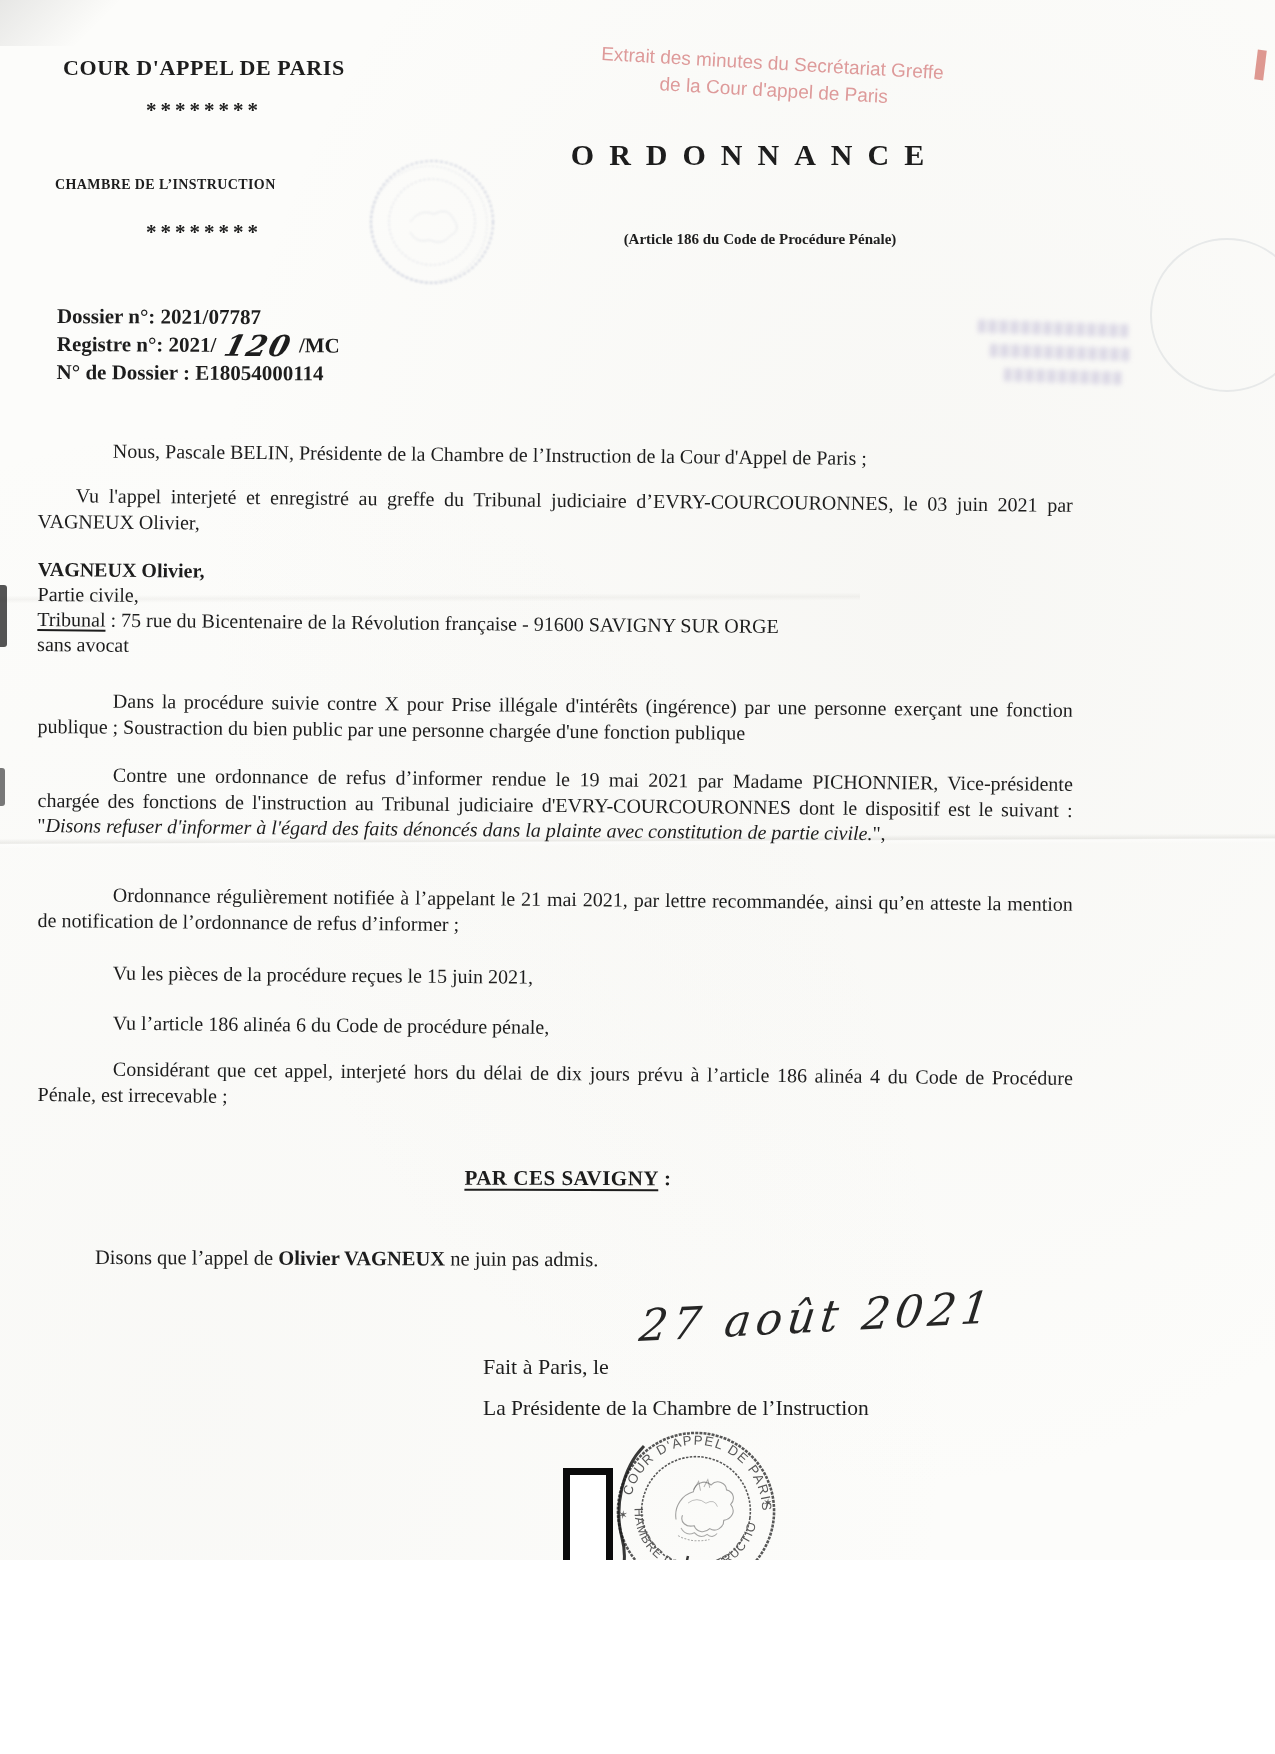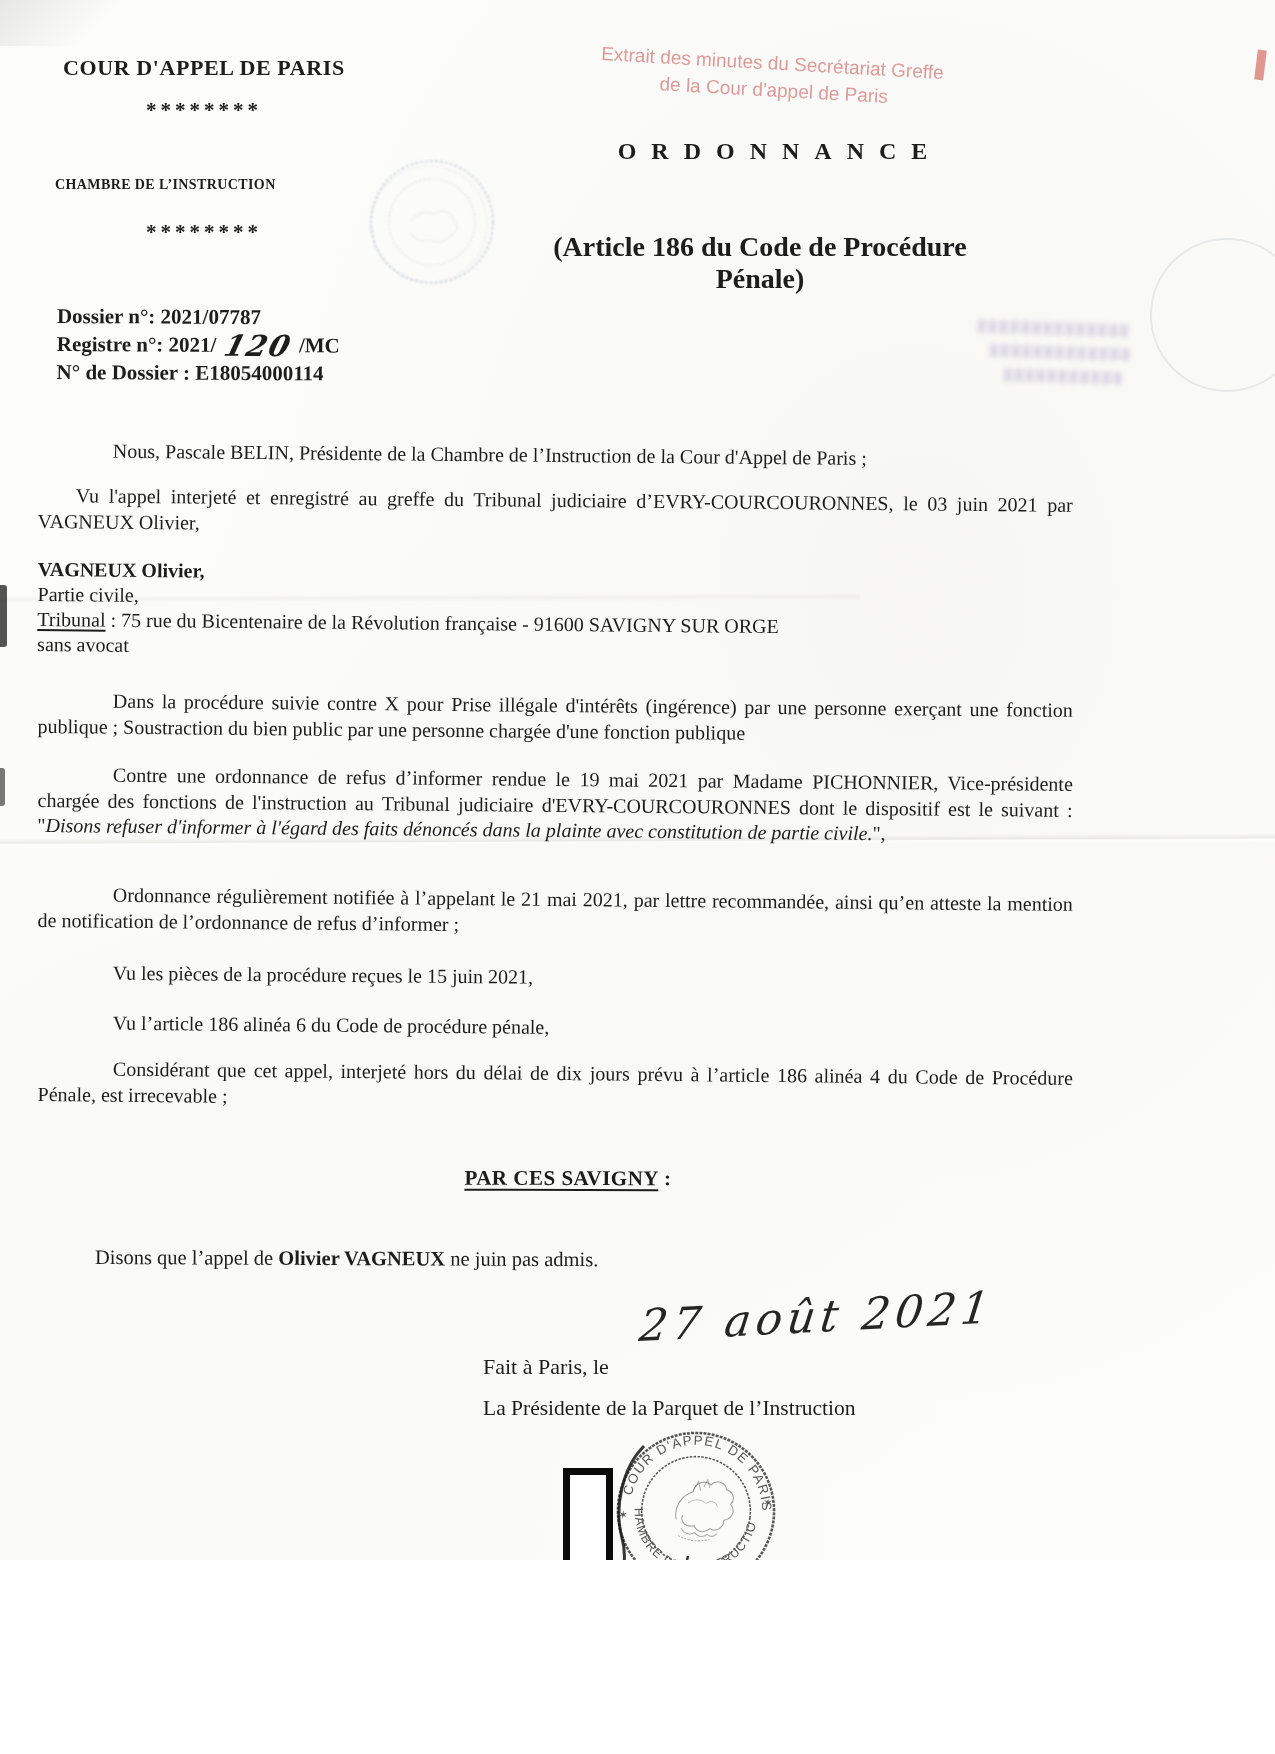--- a/index.html
+++ b/index.html
@@ -11,22 +11,22 @@
   .mottle{left:0;top:0;width:1275px;height:1754px;pointer-events:none;
           background:radial-gradient(ellipse at 72% 34%, rgba(205,202,192,.10), transparent 55%),
                      radial-gradient(ellipse at 15% 80%, rgba(210,208,200,.08), transparent 50%);}
   .corner-shade{left:0;top:0;width:150px;height:46px;
           background:linear-gradient(135deg, rgba(120,120,120,.16), rgba(255,255,255,0) 62%);}
   
   .h-court{left:63px;top:55px;font-size:22px;font-weight:bold;letter-spacing:.6px;}
   .h-stars{left:146px;top:98px;font-size:21px;font-weight:bold;letter-spacing:4px;}
   .h-chamber{left:55px;top:177px;font-size:14px;font-weight:bold;letter-spacing:.4px;}
   .h-stars2{left:146px;top:220px;font-size:21px;font-weight:bold;letter-spacing:4px;}
-  .t-ord{left:540px;top:138px;width:480px;text-align:center;font-size:24px;font-weight:bold;letter-spacing:15px;}
-  .t-sub{left:520px;top:231px;width:480px;text-align:center;font-size:28px;font-weight:bold;}
+  .t-ord{left:515px;top:138px;width:480px;text-align:center;font-size:30px;font-weight:bold;letter-spacing:15px;}
+  .t-sub{left:520px;top:231px;width:480px;text-align:center;font-size:15px;font-weight:bold;}
   
   .red-stamp{left:602px;top:40px;width:430px;font-family:"Liberation Sans",sans-serif;
              font-size:19px;line-height:27px;color:#d98a8a;opacity:.85;
              transform:rotate(3.2deg);transform-origin:0 0;}
   .red-stamp .l2{margin-left:60px;}
   .red-fleck{left:1256px;top:50px;width:9px;height:30px;background:#d4776e;opacity:.75;transform:rotate(7deg);}
   
   .refs{left:57px;top:303px;font-size:21px;font-weight:bold;line-height:27.5px;
         transform:rotate(.3deg);transform-origin:0 0;}
   .hand-num{display:inline-block;font-size:29px;font-style:italic;font-family:"DejaVu Serif",serif;
@@ -144,21 +144,21 @@
   <div class="para ind75" style="top:1010px">Vu l’article 186 alinéa 6 du Code de procédure pénale,</div>
 
   <div class="para just ind75" style="top:1056px">Considérant que cet appel, interjeté hors du délai de dix jours prévu à l’article 186 alinéa 4 du Code de Procédure Pénale, est irrecevable ;</div>
 
   <div class="abs motifs"><span class="uh">PAR CES SAVIGNY</span><span> :</span></div>
 
   <div class="abs decision"><span>Disons que l’appel de </span><span class="b">Olivier VAGNEUX</span><span> ne juin pas admis.</span></div>
 
   <div class="abs fait">Fait à Paris, le</div>
   <div class="abs date-hand">27 août 2021</div>
-  <div class="abs pres">La Présidente de la Parquet de l’Instruction</div>
+  <div class="abs pres">La Présidente de la Chambre de l’Instruction</div>
 
   <svg class="abs seal" viewBox="0 0 170 170">
     <defs>
       <path id="arcTop" d="M 18,85 A 67,67 0 1 1 152,85"></path>
       <path id="arcBottom" d="M 23,85 A 62,62 0 1 0 147,85"></path>
     </defs>
     <g fill="none" stroke="#3a3a3a">
       <circle cx="85" cy="85" r="79" stroke-width="2.6" stroke-dasharray="3 1.2"></circle>
       <circle cx="85" cy="85" r="55" stroke-width="1.6" stroke-dasharray="2.5 1.4"></circle>
       <path d="M66,96 c-4,-14 4,-26 14,-30 c0,-9 10,-14 17,-9 c5,-7 15,-4 16,3 c8,1 10,9 6,14 c7,7 2,15 -5,17 c1,8 -7,13 -13,10 c-5,6 -13,5 -16,-1 c-8,3 -15,-2 -13,-9" stroke-width="1.1" opacity=".55"></path>

